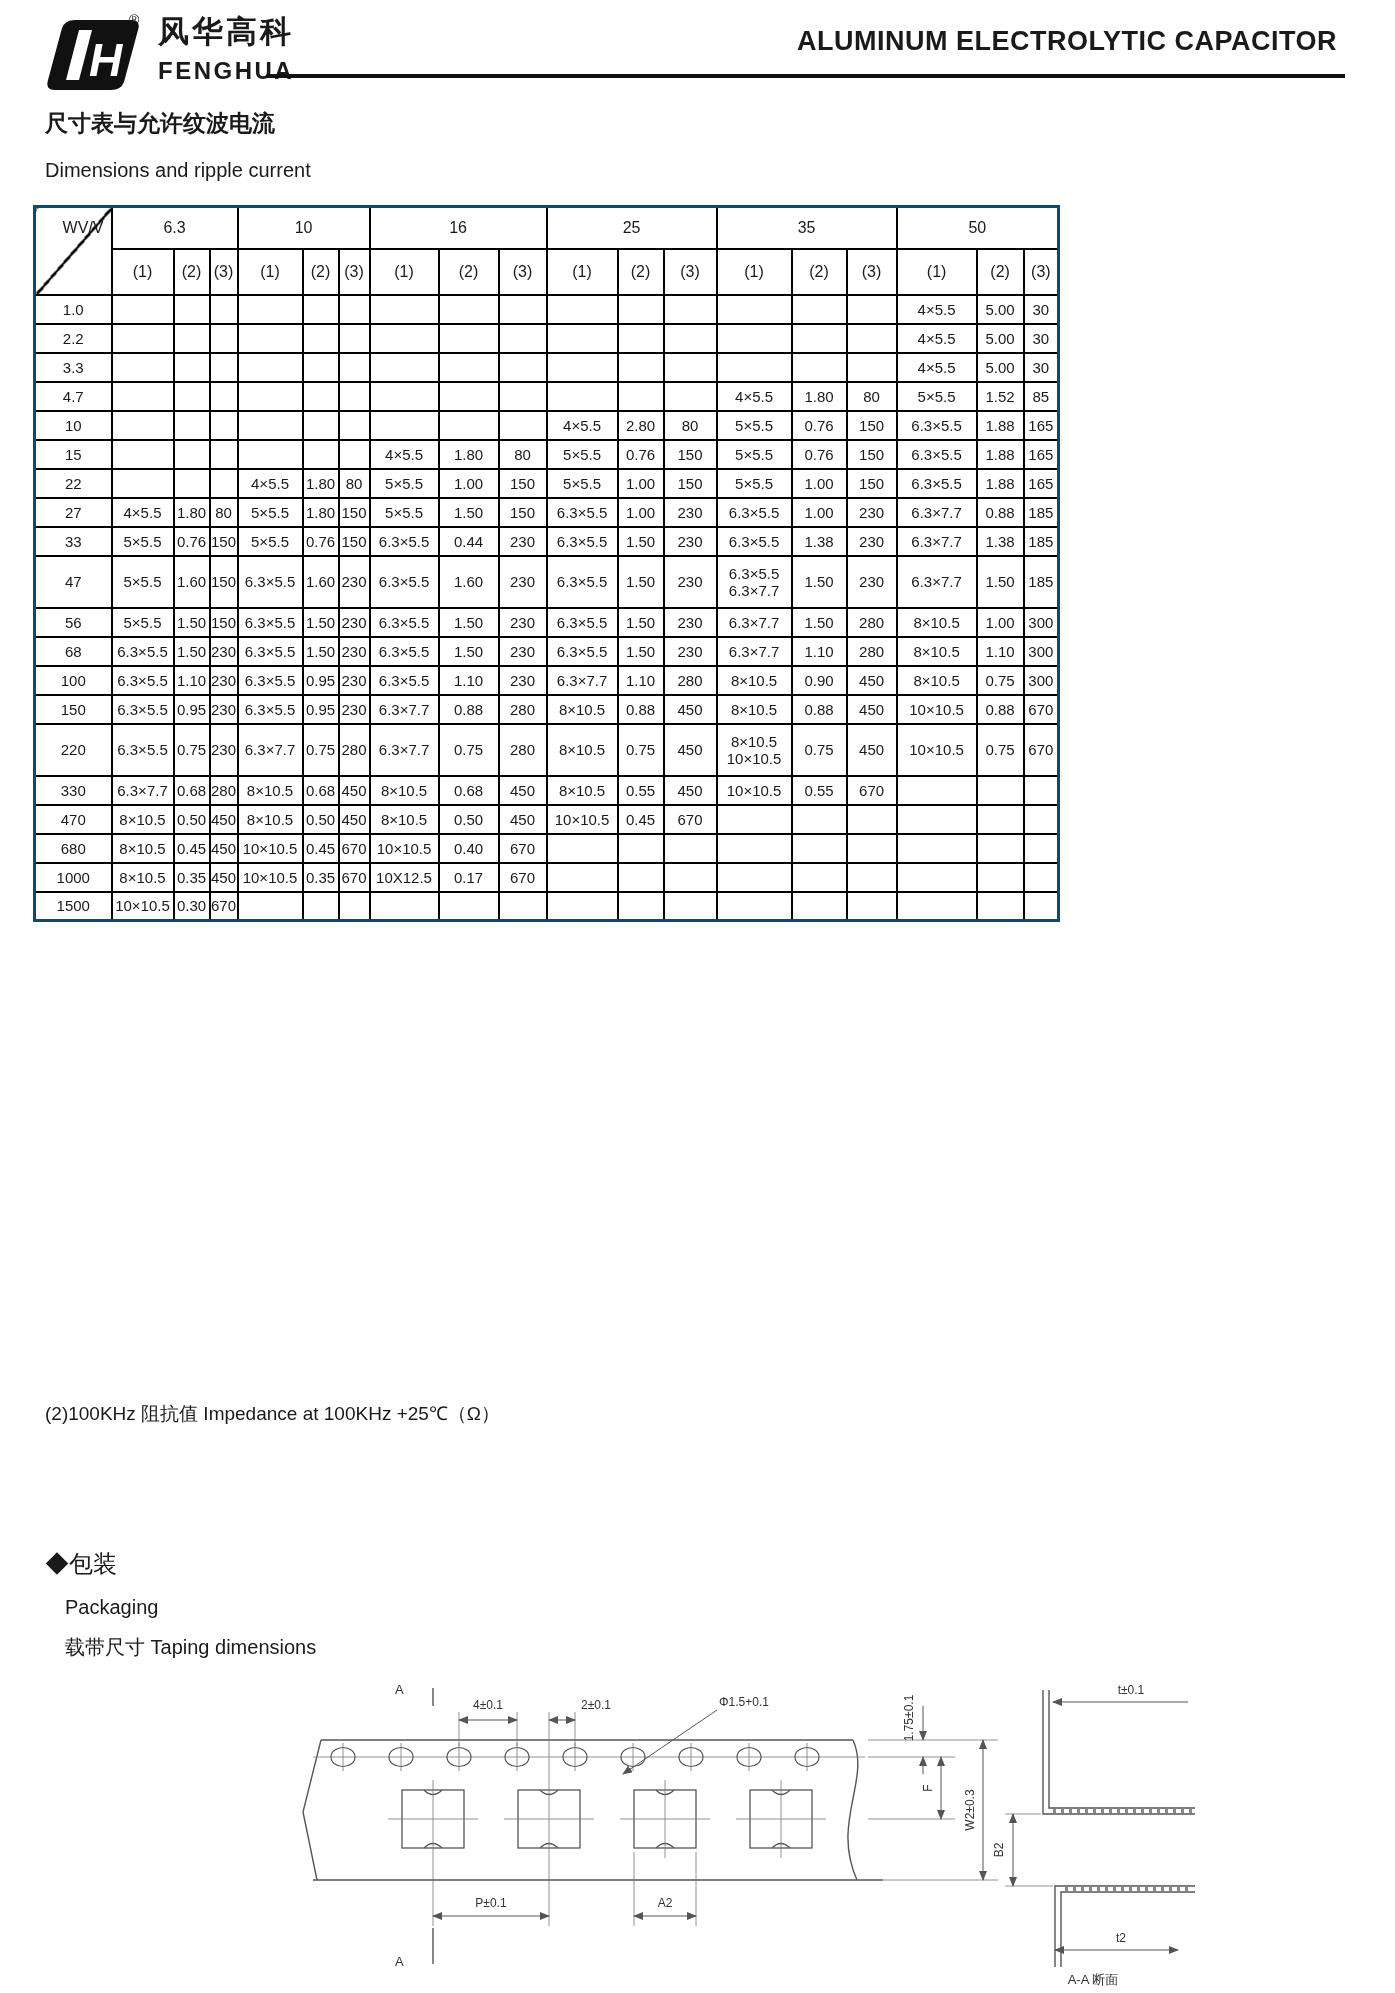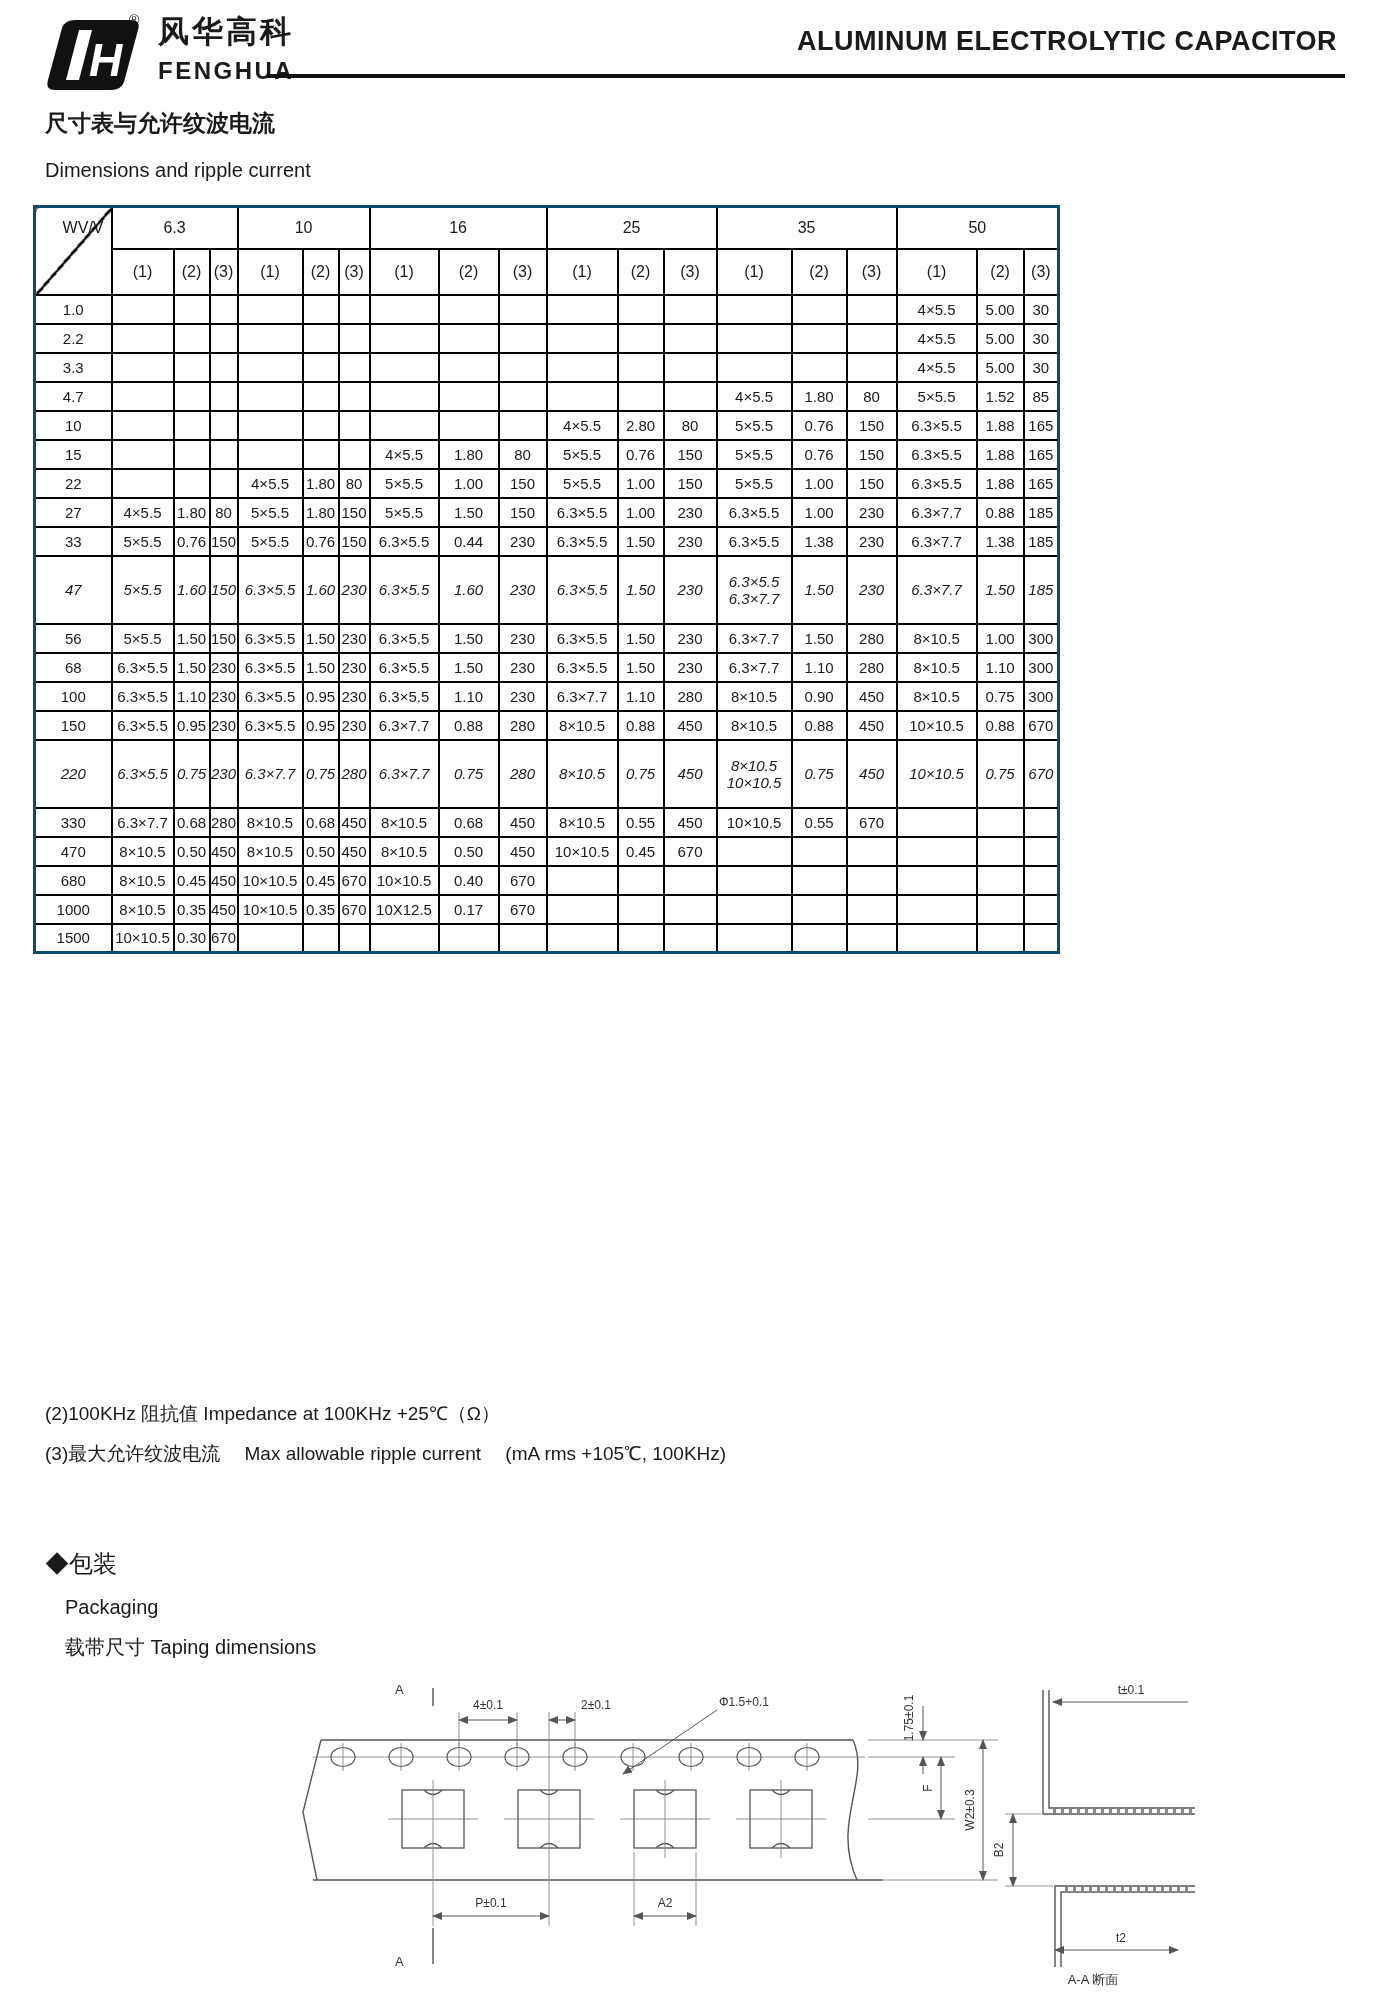--- a/index.html
+++ b/index.html
@@ -24,21 +24,21 @@
   
   .tbl-wrap{position:absolute; left:33px; top:205px;}
   table.dims{border-collapse:collapse; table-layout:fixed; width:1024px; border:3px solid #0c4a6e;}
   table.dims th, table.dims td{
     border:2px solid #000; padding:0; text-align:center; vertical-align:middle;
     font-size:15px; font-weight:normal; white-space:pre-line; overflow:hidden;
   }
   table.dims thead th{font-size:16px;}
   tr.hdr1{height:42px;} tr.hdr2{height:46px;}
   table.dims tbody tr{height:29px;}
-  table.dims tbody tr.tall{height:68px;font-style:italic;}
+  table.dims tbody tr.tall{height:52px;}
   td.narrow{font-size:13.5px;}
   th.cap{font-size:15px;}
   th.corner{position:relative;
     background:linear-gradient(to bottom right, transparent calc(50% - 1.3px), #000 calc(50% - 1.3px) calc(50% + 1.3px), transparent calc(50% + 1.3px));
   }
   th.corner .corner-label{position:absolute; top:11px; right:7px; font-size:16px;}
   
   .notes{position:absolute; left:45px; top:1404px; font-size:19px; line-height:1;}
   .notes p{margin:0 0 21px 0;}
   
@@ -557,21 +557,20 @@
             <td></td>
             <td></td>
             <td></td>
           </tr>
         </tbody>
       </table>
   </div>
 
   <div class="notes">
     <p>(2)100KHz 阻抗值  Impedance at 100KHz +25℃（Ω）</p>
-    <p>(3)最大允许纹波电流　 Max allowable ripple current　 (mA rms +105℃, 100KHz)</p>
   </div>
 
   <div class="pack">
     <div class="pack-title">◆包装</div>
     <div class="pack-en">Packaging</div>
     <div class="pack-sub">载带尺寸  Taping dimensions</div>
   </div>
 
   <div class="diagram">
     <svg viewBox="0 0 920 326">

